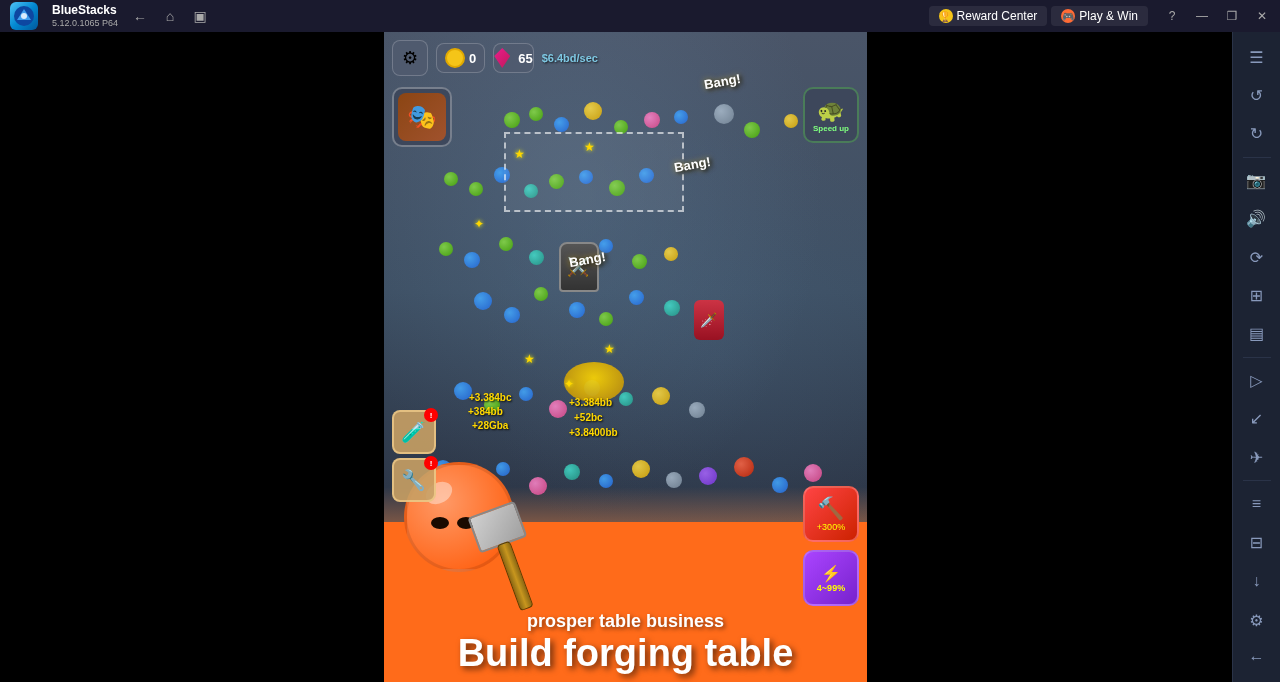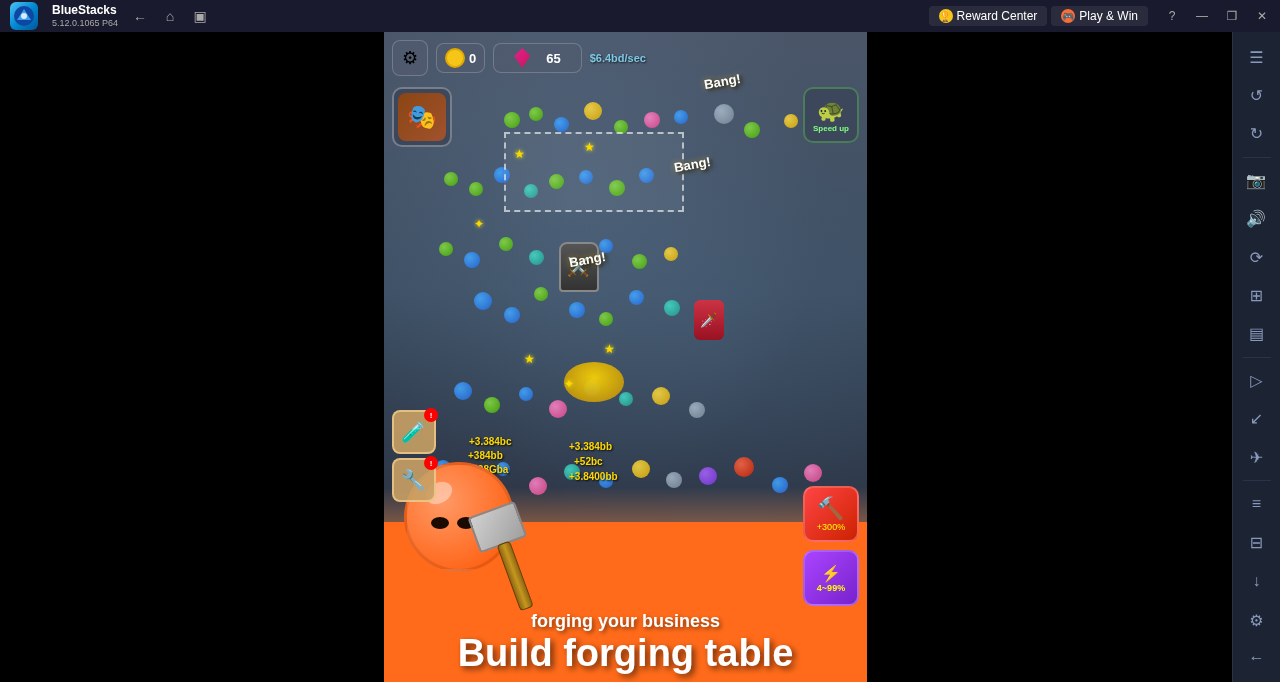--- a/index.html
+++ b/index.html
@@ -171,24 +171,24 @@
       border: 1px solid rgba(255,255,255,0.2);
     }
     .coin-circle {
       width: 20px; height: 20px;
       border-radius: 50%;
       background: #f5c518;
       border: 2px solid #e0a800;
     }
     .hud-coin span { color: white; font-size: 13px; font-weight: bold; }
     .hud-gem {
-      display: flex; align-items: center; gap: 16px;
+      display: flex; align-items: center; gap: 8px;
       background: rgba(80,90,110,0.85);
       border-radius: 8px;
-      padding: 4px 20px;
+      padding: 4px 0;
       border: 1px solid rgba(255,255,255,0.2);
     }
     .gem-shape {
       width: 16px; height: 20px;
       background: linear-gradient(135deg, #e91e8c, #c2185b);
       clip-path: polygon(50% 0%, 100% 40%, 50% 100%, 0% 40%);
     }
     .hud-gem span { color: white; font-size: 13px; font-weight: bold; }
     .earn-rate {
       color: #7ec8e3;
@@ -235,21 +235,21 @@
     
     .float-text {
       position: absolute;
       color: white;
       font-size: 10px;
       font-weight: bold;
       text-shadow: 1px 1px 2px rgba(0,0,0,0.9);
       pointer-events: none;
       z-index: 5;
     }
-    .float-text.gold { color: #ffd700; margin-top: 44px; }
+    .float-text.gold { color: #ffd700; }
 
     
     .bang-text {
       position: absolute;
       color: #fff;
       font-size: 13px;
       font-weight: bold;
       text-shadow: 2px 2px 4px rgba(0,0,0,0.8), 0 0 6px rgba(255,200,0,0.5);
       transform: rotate(-10deg);
       z-index: 8;
@@ -661,21 +661,21 @@
 
   <div style="position:absolute;top:210px;left:175px;z-index:7;">
     <div style="width:40px;height:50px;background:linear-gradient(180deg,#555,#333);border-radius:8px 8px 4px 4px;border:2px solid #888;display:flex;align-items:center;justify-content:center;font-size:18px;">⚔️</div>
   </div>
 
   <div style="position:absolute;top:268px;left:310px;z-index:7;">
     <div style="width:30px;height:40px;background:linear-gradient(180deg,#cc3344,#991122);border-radius:6px;display:flex;align-items:center;justify-content:center;font-size:14px;">🗡️</div>
   </div>
 
   <div class="orange-banner">
-    <div class="banner-subtitle">forging your business</div>
+    <div class="banner-subtitle">prosper table business</div>
     <div class="banner-title">Build forging table</div>
   </div>
 
   <div class="mascot">
     <div class="mascot-body">
       <div class="mascot-highlight"></div>
       <div class="mascot-eye-l"></div>
       <div class="mascot-eye-r"></div>
     </div>
   </div>

